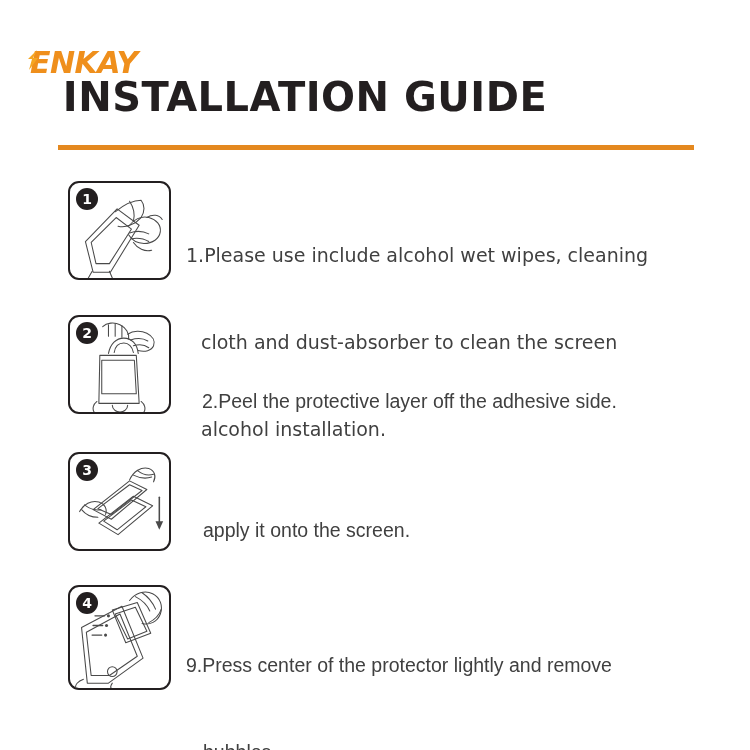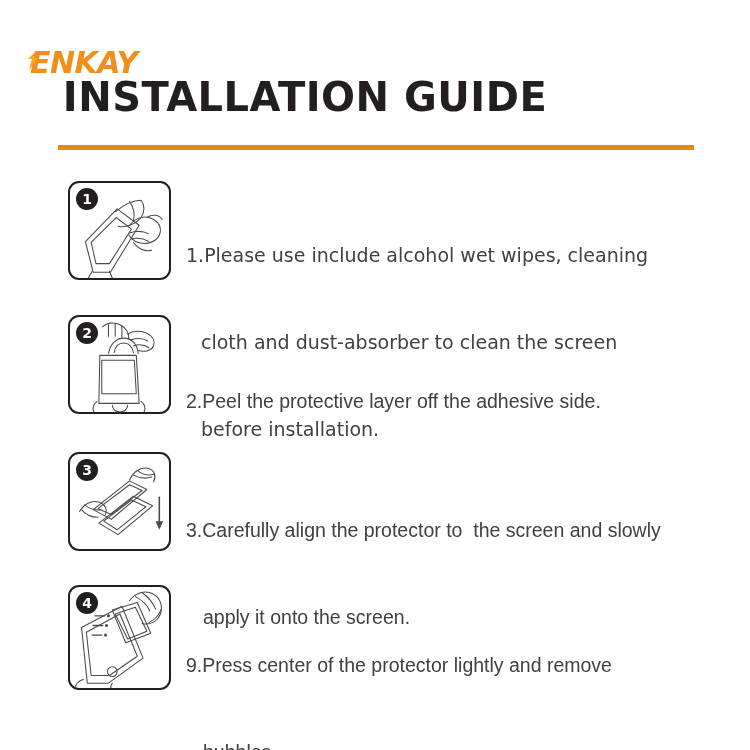--- a/index.html
+++ b/index.html
@@ -133,21 +133,21 @@
     color: #404040;
     white-space: pre-wrap;
   }
   .step-1 .step-text {
     font-family: "DejaVu Sans", sans-serif;
     font-size: 19px;
     line-height: 29px;
     top: 2px;
     width: 470px;
   }
-  .step-2 .step-text { top: 14px; }
+  .step-2 .step-text { top: 14px; margin-left: 16px; }
   .step-3 .step-text { top: 6px; width: 520px; }
   .step-4 .step-text { top: 8px; width: 510px; }
 
   .ln { display: block; }
   .ln.indent { padding-left: 17px; }
   .step-1 .ln.indent { padding-left: 15px; }
 </style>
 </head>
 <body>
 
@@ -182,21 +182,21 @@
           <path d="M62 52 C68 50 76 50 82 53"></path>
           <path d="M64 58 C70 57 77 58 82 61"></path>
           <path d="M80 36 C86 32 93 33 96 38"></path>
         </g>
       </svg>
       <div class="badge">1</div>
     </div>
     <div class="step-text">
       <span class="ln">1.Please use include alcohol wet wipes, cleaning</span>
       <span class="ln indent">cloth and dust-absorber to clean the screen</span>
-      <span class="ln indent">before installation.</span>
+      <span class="ln indent">alcohol installation.</span>
     </div>
   </div>
 
   <div class="step step-2">
     <div class="icon-box">
       <svg class="icon-art" viewBox="0 0 103 99">
         <g fill="none" stroke="#4a4a4a" stroke-width="1.1" stroke-linejoin="round" stroke-linecap="round">
 
           <path d="M31 40 L69 40 L72 90 L30 90 Z"></path>
           <path d="M33 45 L67 45 L69 80 L33 80 Z"></path>
@@ -243,21 +243,20 @@
           <path d="M66 22 C72 25 79 26 85 24"></path>
           <path d="M70 17 C75 21 81 23 87 21"></path>
 
           <path d="M93 45 L93 76" stroke-width="1.6"></path>
           <path d="M89 70 L93 79 L97 70 Z" fill="#4a4a4a" stroke="none"></path>
         </g>
       </svg>
       <div class="badge">3</div>
     </div>
     <div class="step-text">
-      <span class="ln">3.Carefully align the protector to  the screen and slowly</span>
       <span class="ln indent">apply it onto the screen.</span>
     </div>
   </div>
 
   <div class="step step-4">
     <div class="icon-box">
       <svg class="icon-art" viewBox="0 0 103 105">
         <g fill="none" stroke="#4a4a4a" stroke-width="1.1" stroke-linejoin="round" stroke-linecap="round">
 
           <path d="M18 100 L12 42 L54 20 L76 74 L40 100 Z"></path>

